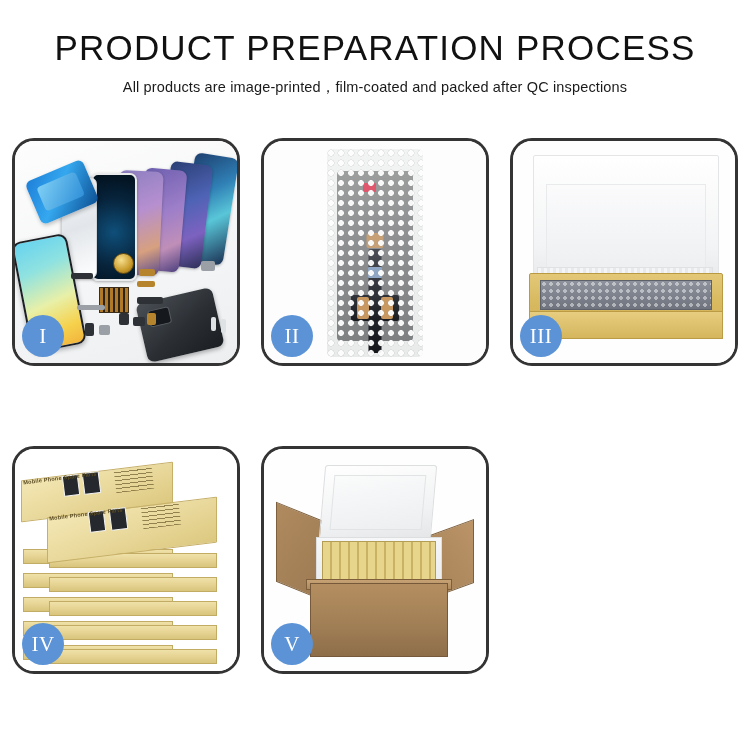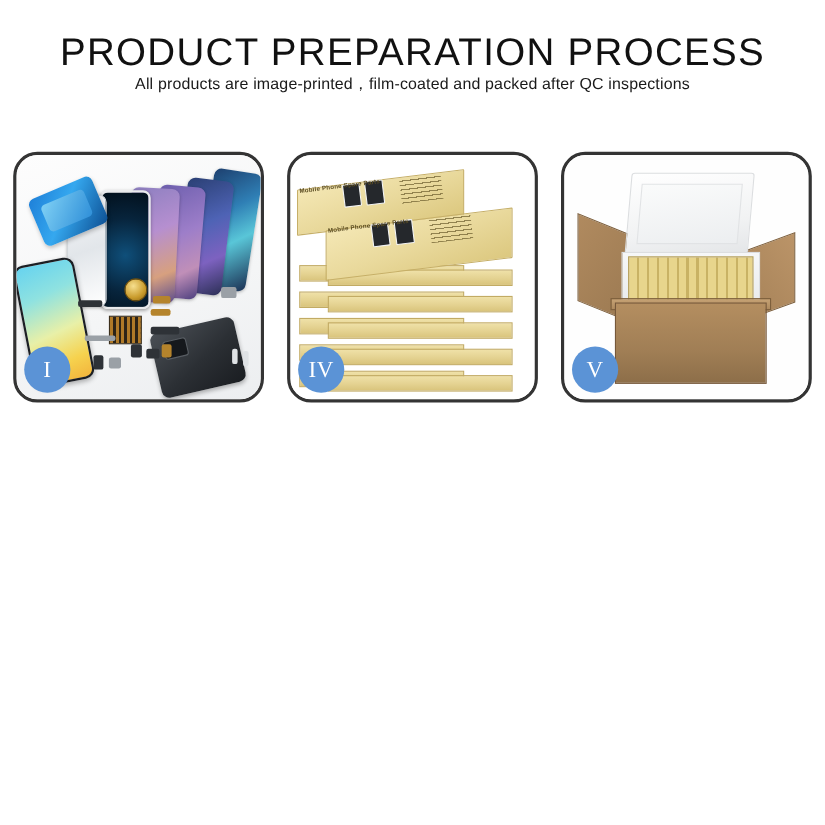--- a/index.html
+++ b/index.html
@@ -22,20 +22,21 @@
     letter-spacing: 1.2px;
     color: #111111;
     line-height: 1.05;
     white-space: nowrap;
   }
 
   .subtitle {
     font-size: 14.5px;
     font-weight: 400;
     color: #1a1a1a;
+    margin-top: 11px;
     letter-spacing: 0.15px;
     white-space: nowrap;
   }
 
   
   .grid {
     position: absolute;
     left: 12px; top: 138px;
     width: 726px;
     display: grid;
@@ -413,21 +414,51 @@
         <div class="sp o" style="left:132px;top:172px;width:9px;height:12px;"></div>
         <div class="sp" style="left:70px;top:182px;width:9px;height:13px;"></div>
         <div class="sp g" style="left:84px;top:184px;width:11px;height:10px;"></div>
         <div class="sp w" style="left:196px;top:176px;width:5px;height:14px;"></div>
         <div class="sp w" style="left:206px;top:178px;width:5px;height:14px;"></div>
         <div class="sp g" style="left:186px;top:120px;width:14px;height:10px;"></div>
       </div>
       <div class="badge">I</div>
     </div>
 
-
+    <div class="panel">
+      <div class="panel-photo p2">
+        <div class="bubble-bag">
+          <div class="lcd-inner">
+            <div class="red-label"></div>
+            <div class="lcd-conn"></div>
+            <div class="lcd-flex"></div>
+            <div class="lcd-ic"></div>
+            <div class="lcd-foot"></div>
+            <div class="lcd-tab l"></div>
+            <div class="lcd-tab r"></div>
+          </div>
+          <div class="bubbles"></div>
+        </div>
+      </div>
+      <div class="badge">II</div>
+    </div>
+
+    <div class="panel">
+      <div class="panel-photo p3">
+        <div class="b3-lid">
+          <div class="b3-lid-in"></div>
+        </div>
+        <div class="b3-foam"></div>
+        <div class="b3-tray">
+          <div class="b3-contents"></div>
+        </div>
+        <div class="b3-front"></div>
+      </div>
+      <div class="badge">III</div>
+    </div>
 
     <div class="panel">
       <div class="panel-photo p4">
         <div class="stackbox stk-a" style="top:196px;"></div>
         <div class="stackbox stk-b" style="top:200px;"></div>
         <div class="stackbox stk-a" style="top:172px;"></div>
         <div class="stackbox stk-b" style="top:176px;"></div>
         <div class="stackbox stk-a" style="top:148px;"></div>
         <div class="stackbox stk-b" style="top:152px;"></div>
         <div class="stackbox stk-a" style="top:124px;"></div>

